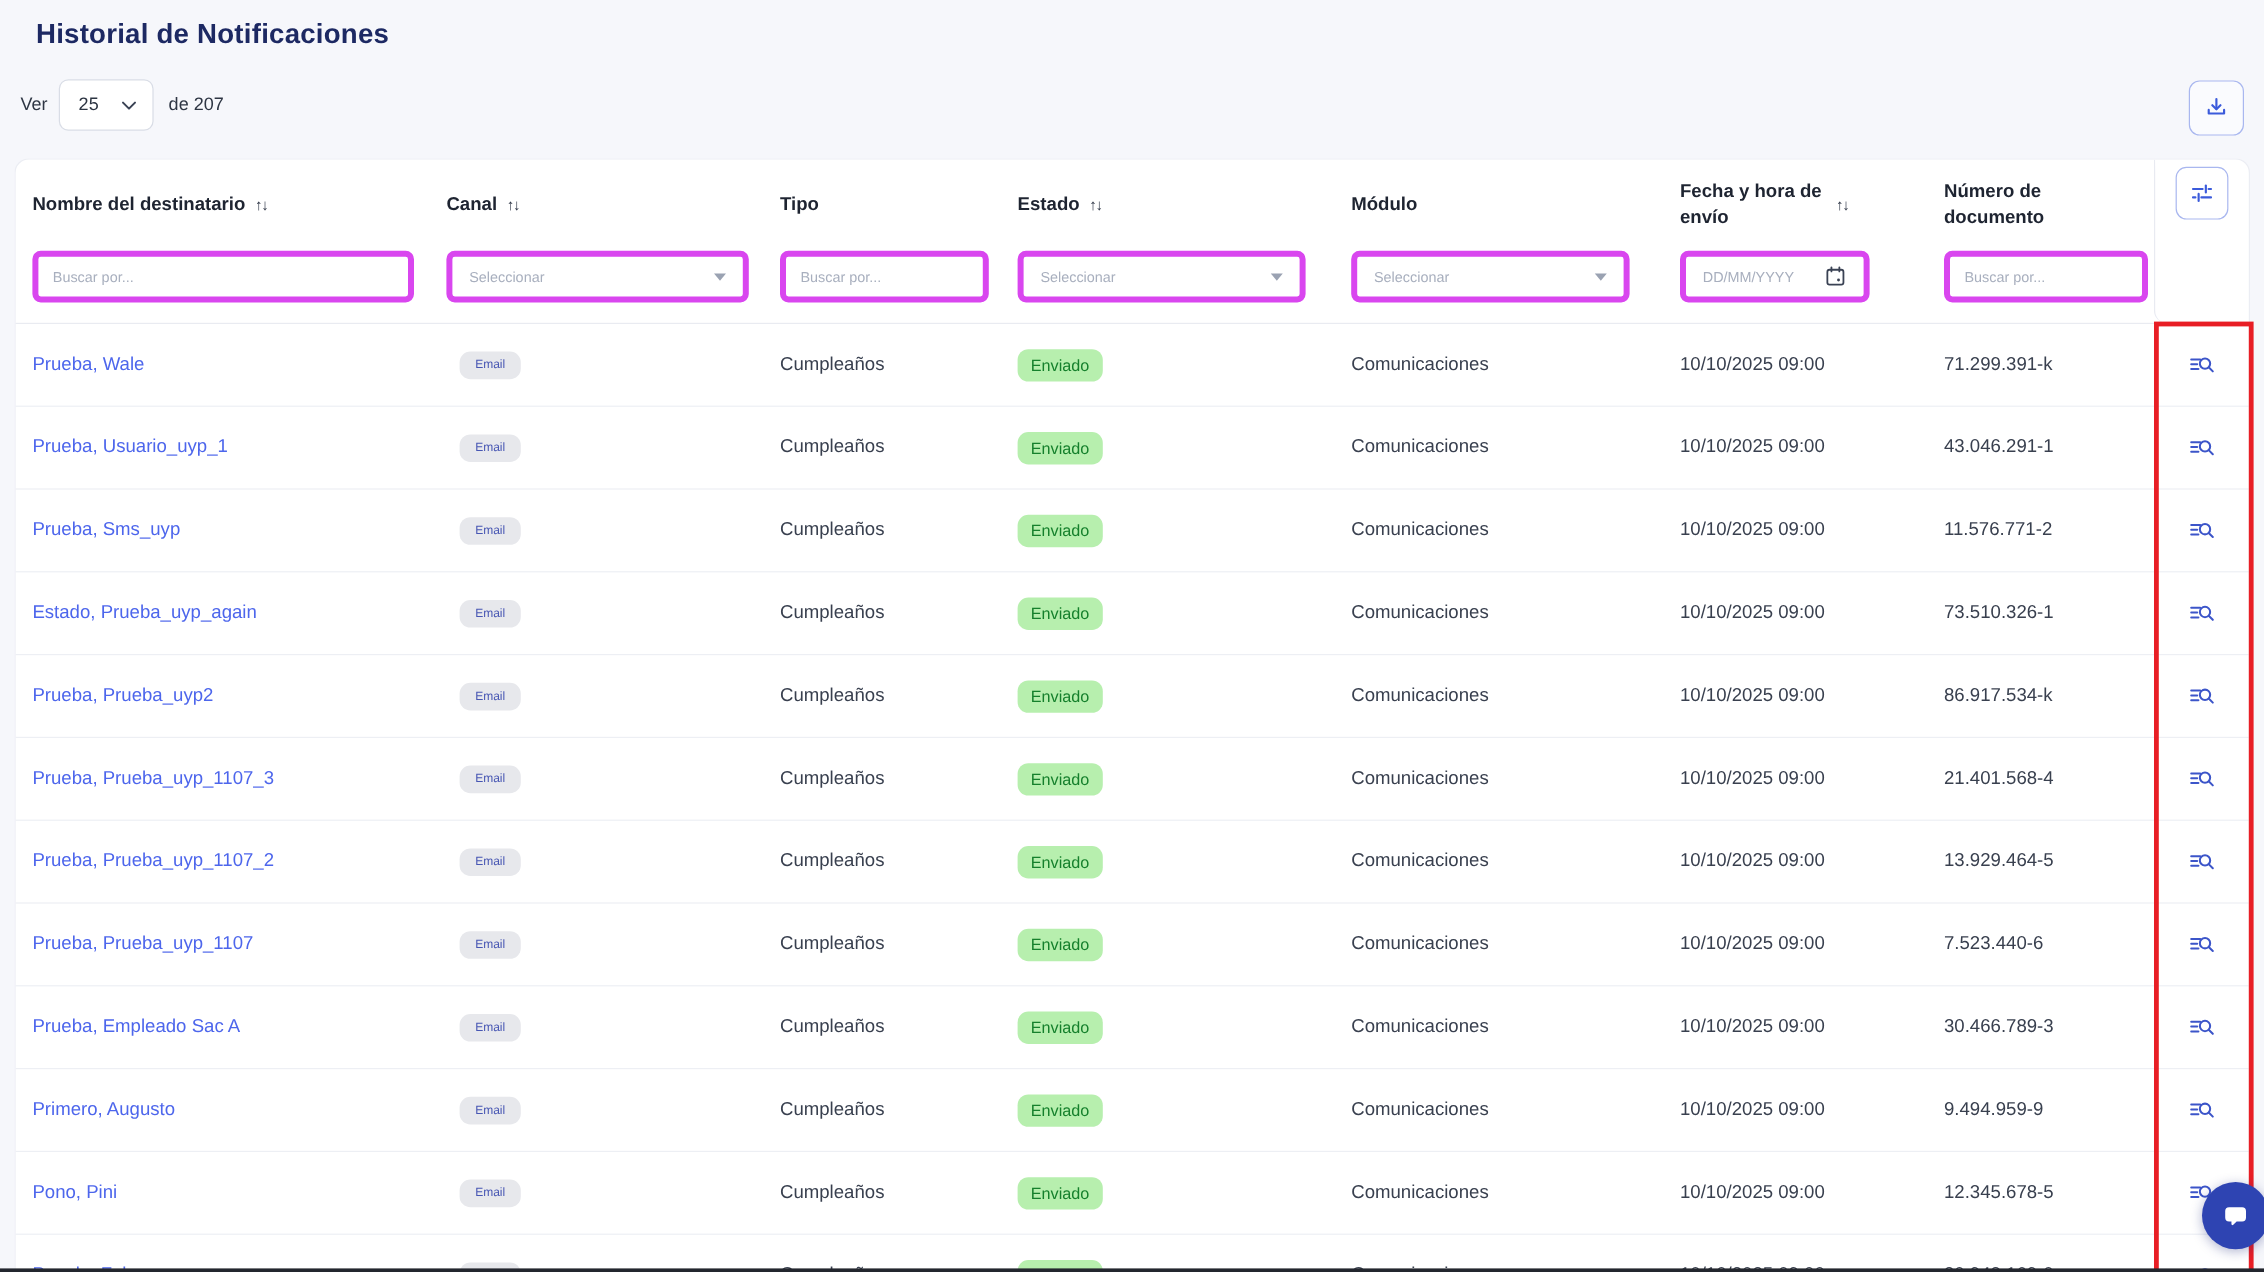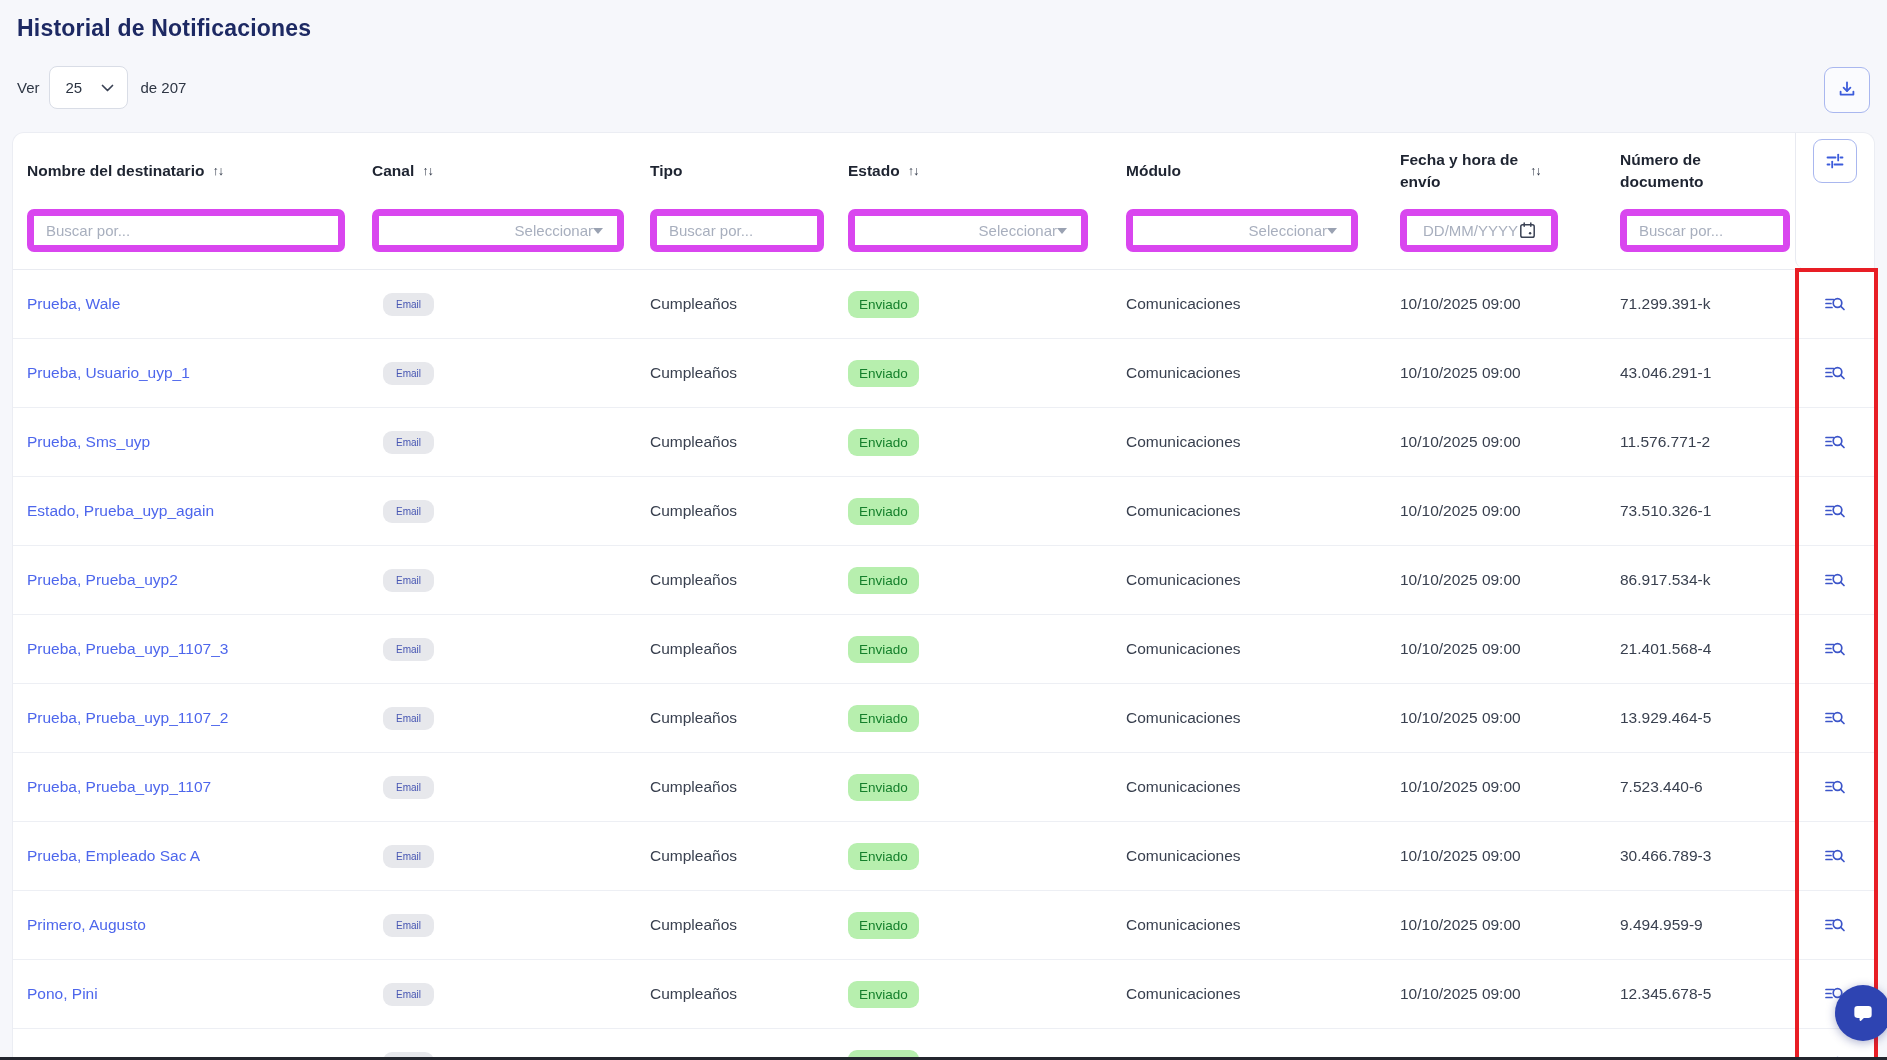--- a/index.html
+++ b/index.html
@@ -3,21 +3,21 @@
 <meta charset="utf-8">
 <style>
   * { margin:0; padding:0; }
   html,body { width:1887px; height:1060px; }
   body {
     position:relative; overflow:hidden;
     background:#f6f7fb;
     font-family:"Liberation Sans","DejaVu Sans",sans-serif;
     color:#39404f;
   }
-  .page-title { position:absolute; left:17px; top:15px; font-size:23px; font-weight:700; color:#1d2963; letter-spacing:.2px; }
+  .page-title { position:absolute; left:30px; top:15px; font-size:23px; font-weight:700; color:#1d2963; letter-spacing:.2px; }
 
   
   .pager { position:absolute; left:17px; top:66px; height:43px; display:flex; align-items:center; font-size:15px; color:#2e3644; }
   .lbl-ver { margin-right:9px;text-align:right; }
   .page-size { width:79px; height:43px; background:#fff; border:1px solid #d9dde6; border-radius:8px;
     display:flex; align-items:center; justify-content:space-between; padding:0 13px 0 16px; box-sizing:border-box;
     color:#2c3442; cursor:pointer; }
   .lbl-total { margin-left:13px; }
 
   .download-btn { position:absolute; left:1824px; top:67px; width:46px; height:46px; border:1px solid #a9b7ef;
@@ -32,25 +32,25 @@
 
   .thead { grid-template-rows:76px 60px; border-bottom:1px solid #e9ebf1; }
   .th { grid-row:1; display:flex; align-items:center; gap:8px; padding-left:14px; box-sizing:border-box;
     font-size:15.5px; font-weight:700; color:#1e2431; }
   .th .hlabel { line-height:1.4; }
   .th.c6 .hlabel { width:122px; }
   .th.c7 .hlabel { width:110px; }
   .sort { font-size:12.5px; font-weight:600; color:#2f3747; letter-spacing:-1px; cursor:pointer; }
 
   .tf { grid-row:2; padding-left:14px; box-sizing:border-box; }
-  .finput, .fselect, .fdate { height:43px; border:7px solid #d946ef; border-radius:7px; background:#fff;
-    font-size:15px; box-sizing:border-box; font-family:inherit; }
+  .finput, .fselect, .fdate { height:43px; border:5px solid #d946ef; border-radius:7px; background:#fff;
+    font-size:12px; box-sizing:border-box; font-family:inherit; }
   .finput { color:#2c3442; padding:0 12px; outline:none; }
   .finput::placeholder { color:#a8afbe; }
-  .fselect, .fdate { display:flex; align-items:center; justify-content:flex-end; padding:0 14px;
+  .fselect, .fdate { display:flex; align-items:center; justify-content:space-between; padding:0 14px;
     color:#a8afbe; cursor:pointer; }
   .tf.c1 .finput { width:318px; }
   .tf.c2 .fselect { width:252px; }
   .tf.c3 .finput { width:174px; }
   .tf.c4 .fselect { width:240px; }
   .tf.c5 .fselect { width:232px; }
   .tf.c6 .fdate  { width:158px; }
   .tf.c7 .finput { width:170px; }
   .caret { width:0; height:0; border-left:5px solid transparent; border-right:5px solid transparent; border-top:6px solid #9aa2b2; }
 

